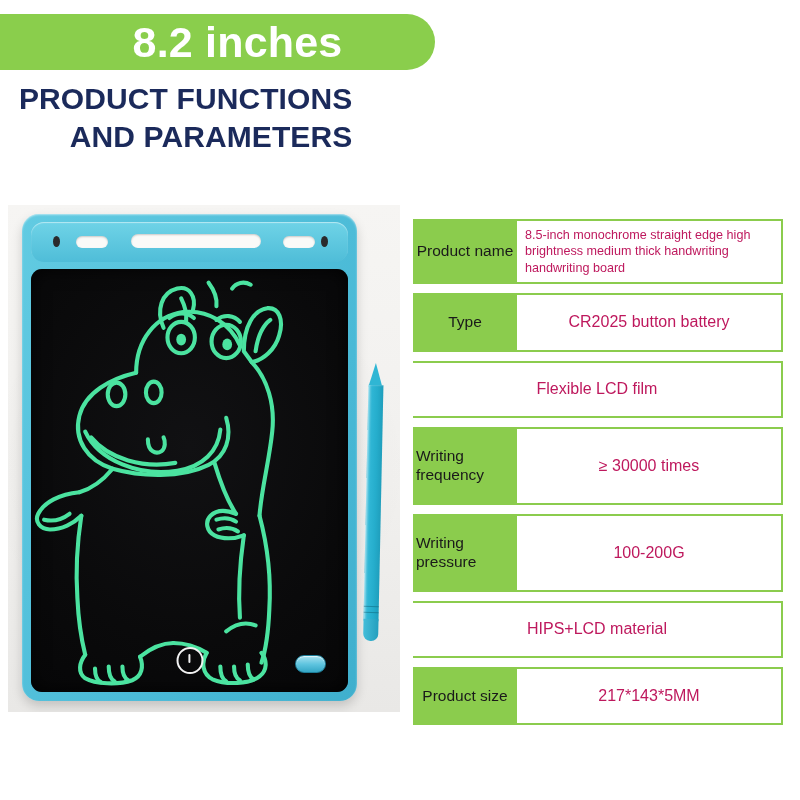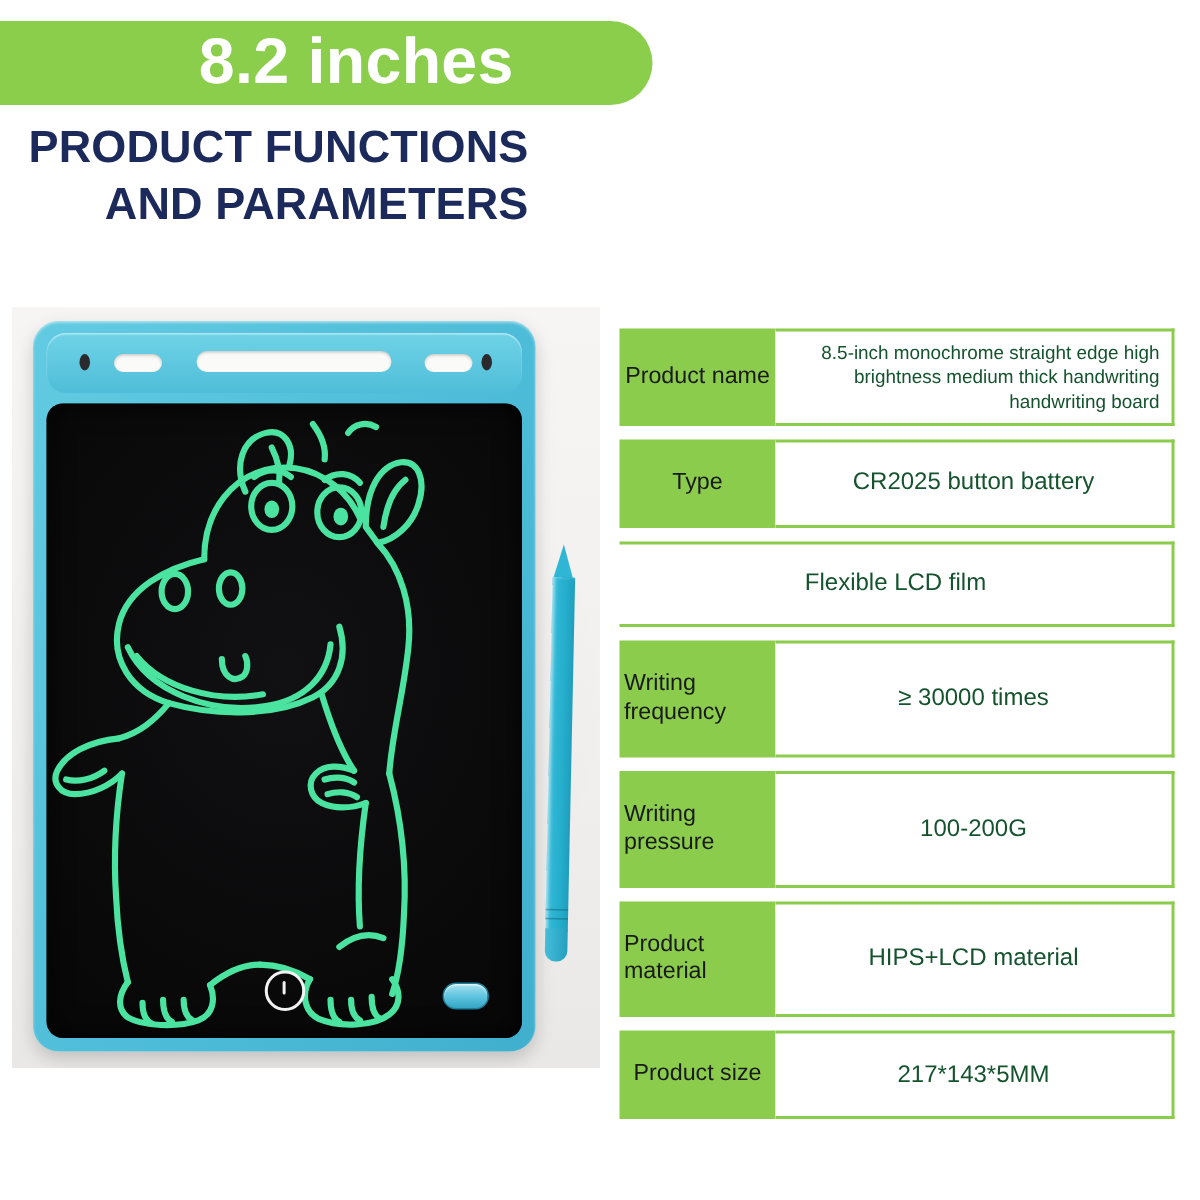--- a/index.html
+++ b/index.html
@@ -237,25 +237,25 @@
     justify-content: center;
     padding: 20px 3px;
     box-sizing: border-box;
   }
   .spec-value {
     flex: 1 1 auto;
     background: #FFFFFF;
     border: 2px solid #8BCC4D;
     border-left: none;
     box-sizing: border-box;
-    color: #14532d;
+    color: #be185d;
     display: flex;
     align-items: center;
     justify-content: center;
-    text-align: right;
+    text-align: left;
     padding: 4px 8px;
     font-size: 16px;
     line-height: 1.25;
   }
   .spec-value.small {
     font-size: 12.6px;
     line-height: 1.32;
   }
   .row-h-tall  .spec-label, .row-h-tall  .spec-value { min-height: 65px; }
   .row-h-short .spec-label, .row-h-short .spec-value { min-height: 57px; }
@@ -394,21 +394,20 @@
     <div class="spec-label">Writing frequency</div>
     <div class="spec-value">≥ 30000 times</div>
   </div>
 
   <div class="spec-row row-h-short">
     <div class="spec-label">Writing pressure</div>
     <div class="spec-value">100-200G</div>
   </div>
 
   <div class="spec-row row-h-short">
-    <div class="spec-label">Product material</div>
     <div class="spec-value">HIPS+LCD material</div>
   </div>
 
   <div class="spec-row row-h-short">
     <div class="spec-label">Product size</div>
     <div class="spec-value">217*143*5MM</div>
   </div>
 
 </div>
 

